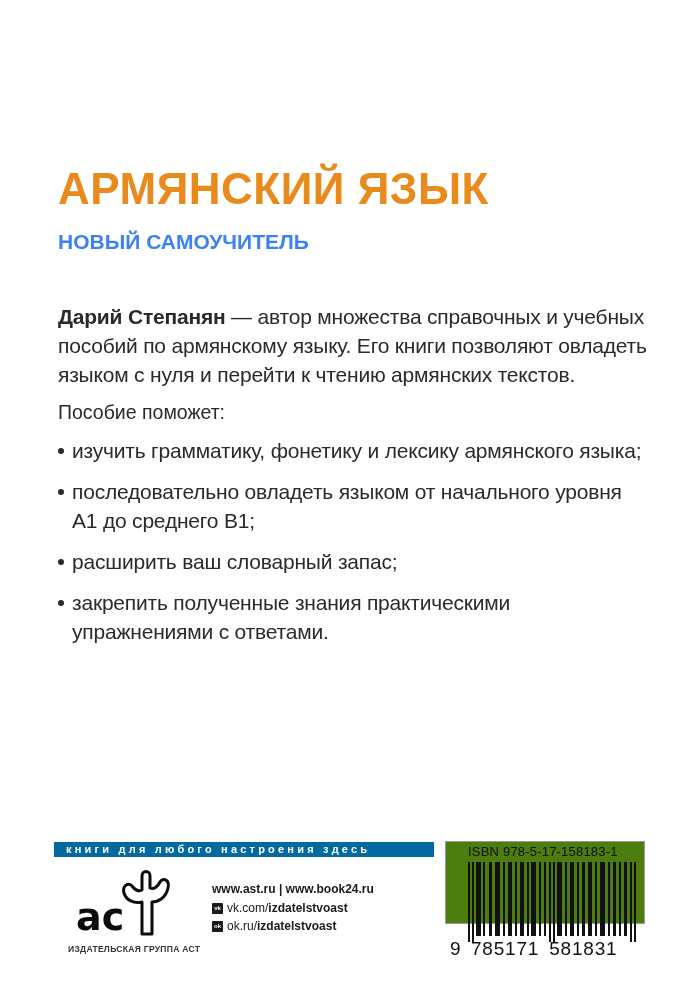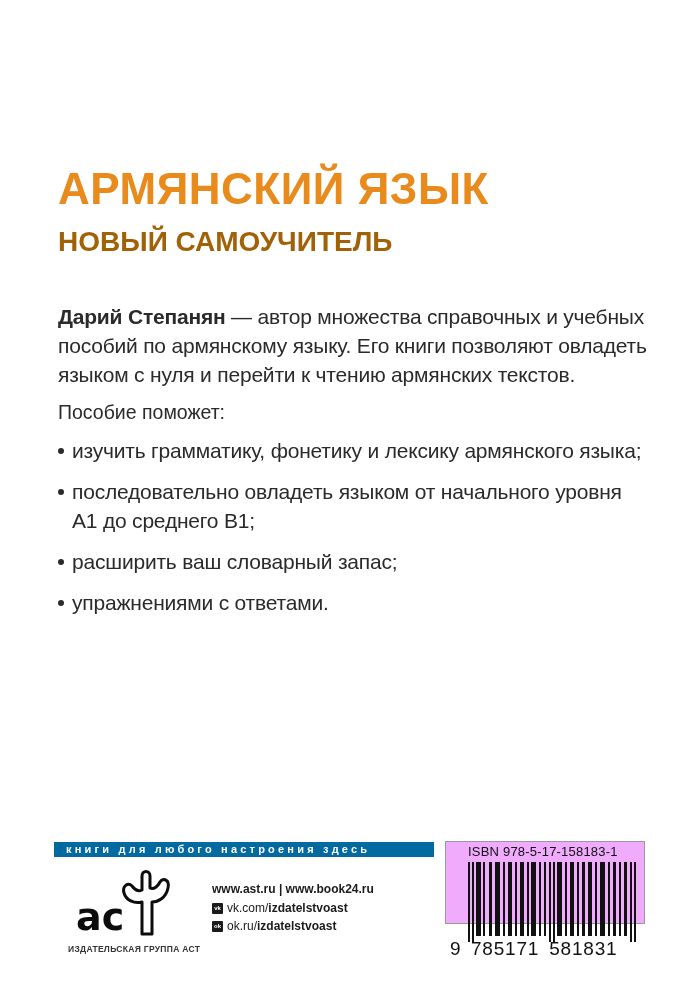--- a/index.html
+++ b/index.html
@@ -21,22 +21,22 @@
       font-size: 44px;
       letter-spacing: 0.5px;
       color: #e98a1c;
       line-height: 52px;
       white-space: nowrap;
     }
     .subtitle {
       position: absolute;
       left: 58px; top: 226px;
       font-weight: bold;
-      font-size: 28px;
-      color: #a16207;
+      font-size: 21px;
+      color: #3b82f6;
       line-height: 32px;
       white-space: nowrap;
     }
     .about {
       position: absolute;
       left: 58px; top: 302px;
       width: 570px;
       font-size: 21px;
       line-height: 29px;
       color: #2a2a2a;
@@ -131,21 +131,21 @@
       margin-right: 4px;
       border-radius: 1px;
       flex: none;
     }
     .links .social b { font-weight: bold; }
     .barcode-box {
       position: absolute;
       left: 445px; top: 841px;
       width: 200px; height: 83px;
       border: 1px solid #9a9a9a;
-      background: #f0abfc;
+      background: #4d7c0f;
     }
     .isbn {
       position: absolute;
       left: 22px; top: 2px;
       font-size: 13px;
       color: #111;
       white-space: nowrap;
       letter-spacing: 0.2px;
     }
     .bars {
@@ -189,20 +189,21 @@
     <span class="bullet"></span>
     <span class="line">последовательно овладеть языком от начального уровня</span>
     <span class="line">А1 до среднего В1;</span>
   </li>
   <li>
     <span class="bullet"></span>
     <span class="line">расширить ваш словарный запас;</span>
   </li>
   <li>
     <span class="bullet"></span>
+    <span class="line">закрепить полученные знания практическими</span>
     <span class="line">упражнениями с ответами.</span>
   </li>
 </ul>
 
 <div class="slogan-bar">книги для любого настроения здесь</div>
 
 <svg class="logo" viewBox="0 0 110 80">
   <text x="6" y="62" font-family="DejaVu Sans, sans-serif" font-weight="bold" font-size="38" fill="#0c0c0c">ac</text>
   <path d="M72 66 L72 34 C64 36 56 32 54 25 C52 18 58 14 62 18 C65 22 68 24 72 22 L72 8 C72 2 80 2 80 8 L80 20 C84 22 88 18 90 14 C93 9 100 12 98 20 C96 30 88 34 82 34 L82 66 Z" fill="#ffffff" stroke="#0c0c0c" stroke-width="3" stroke-linejoin="round"></path>
 </svg>

